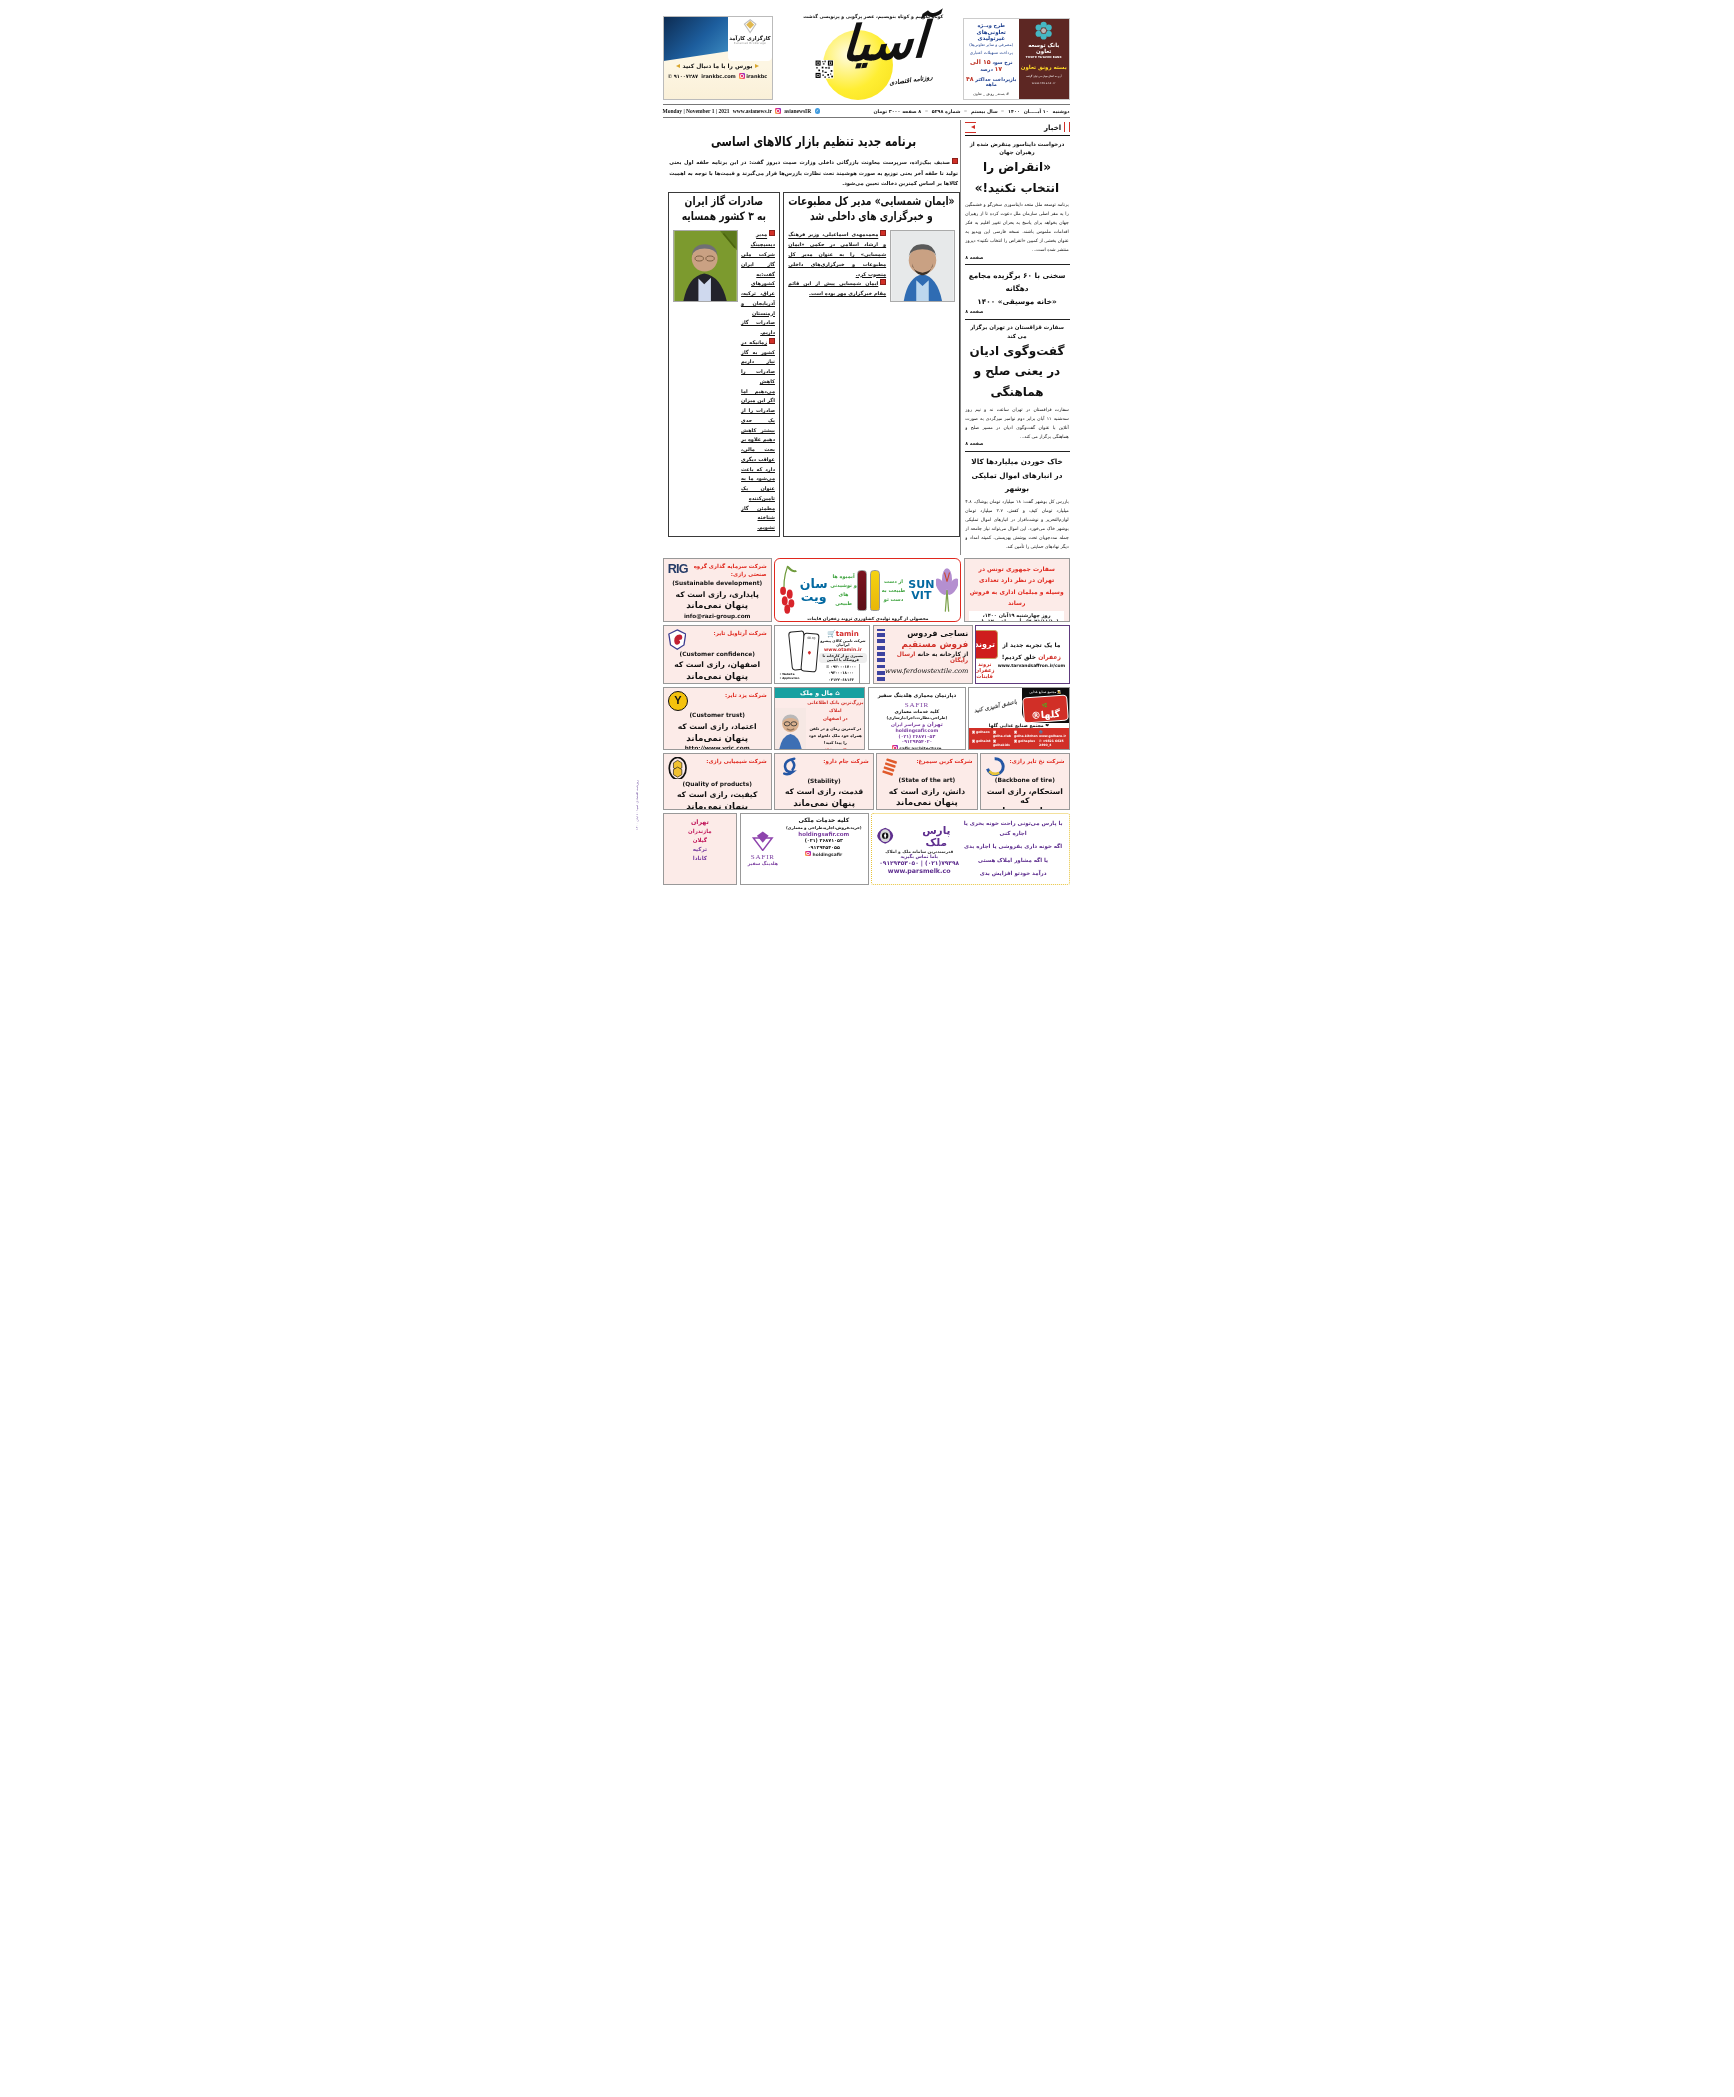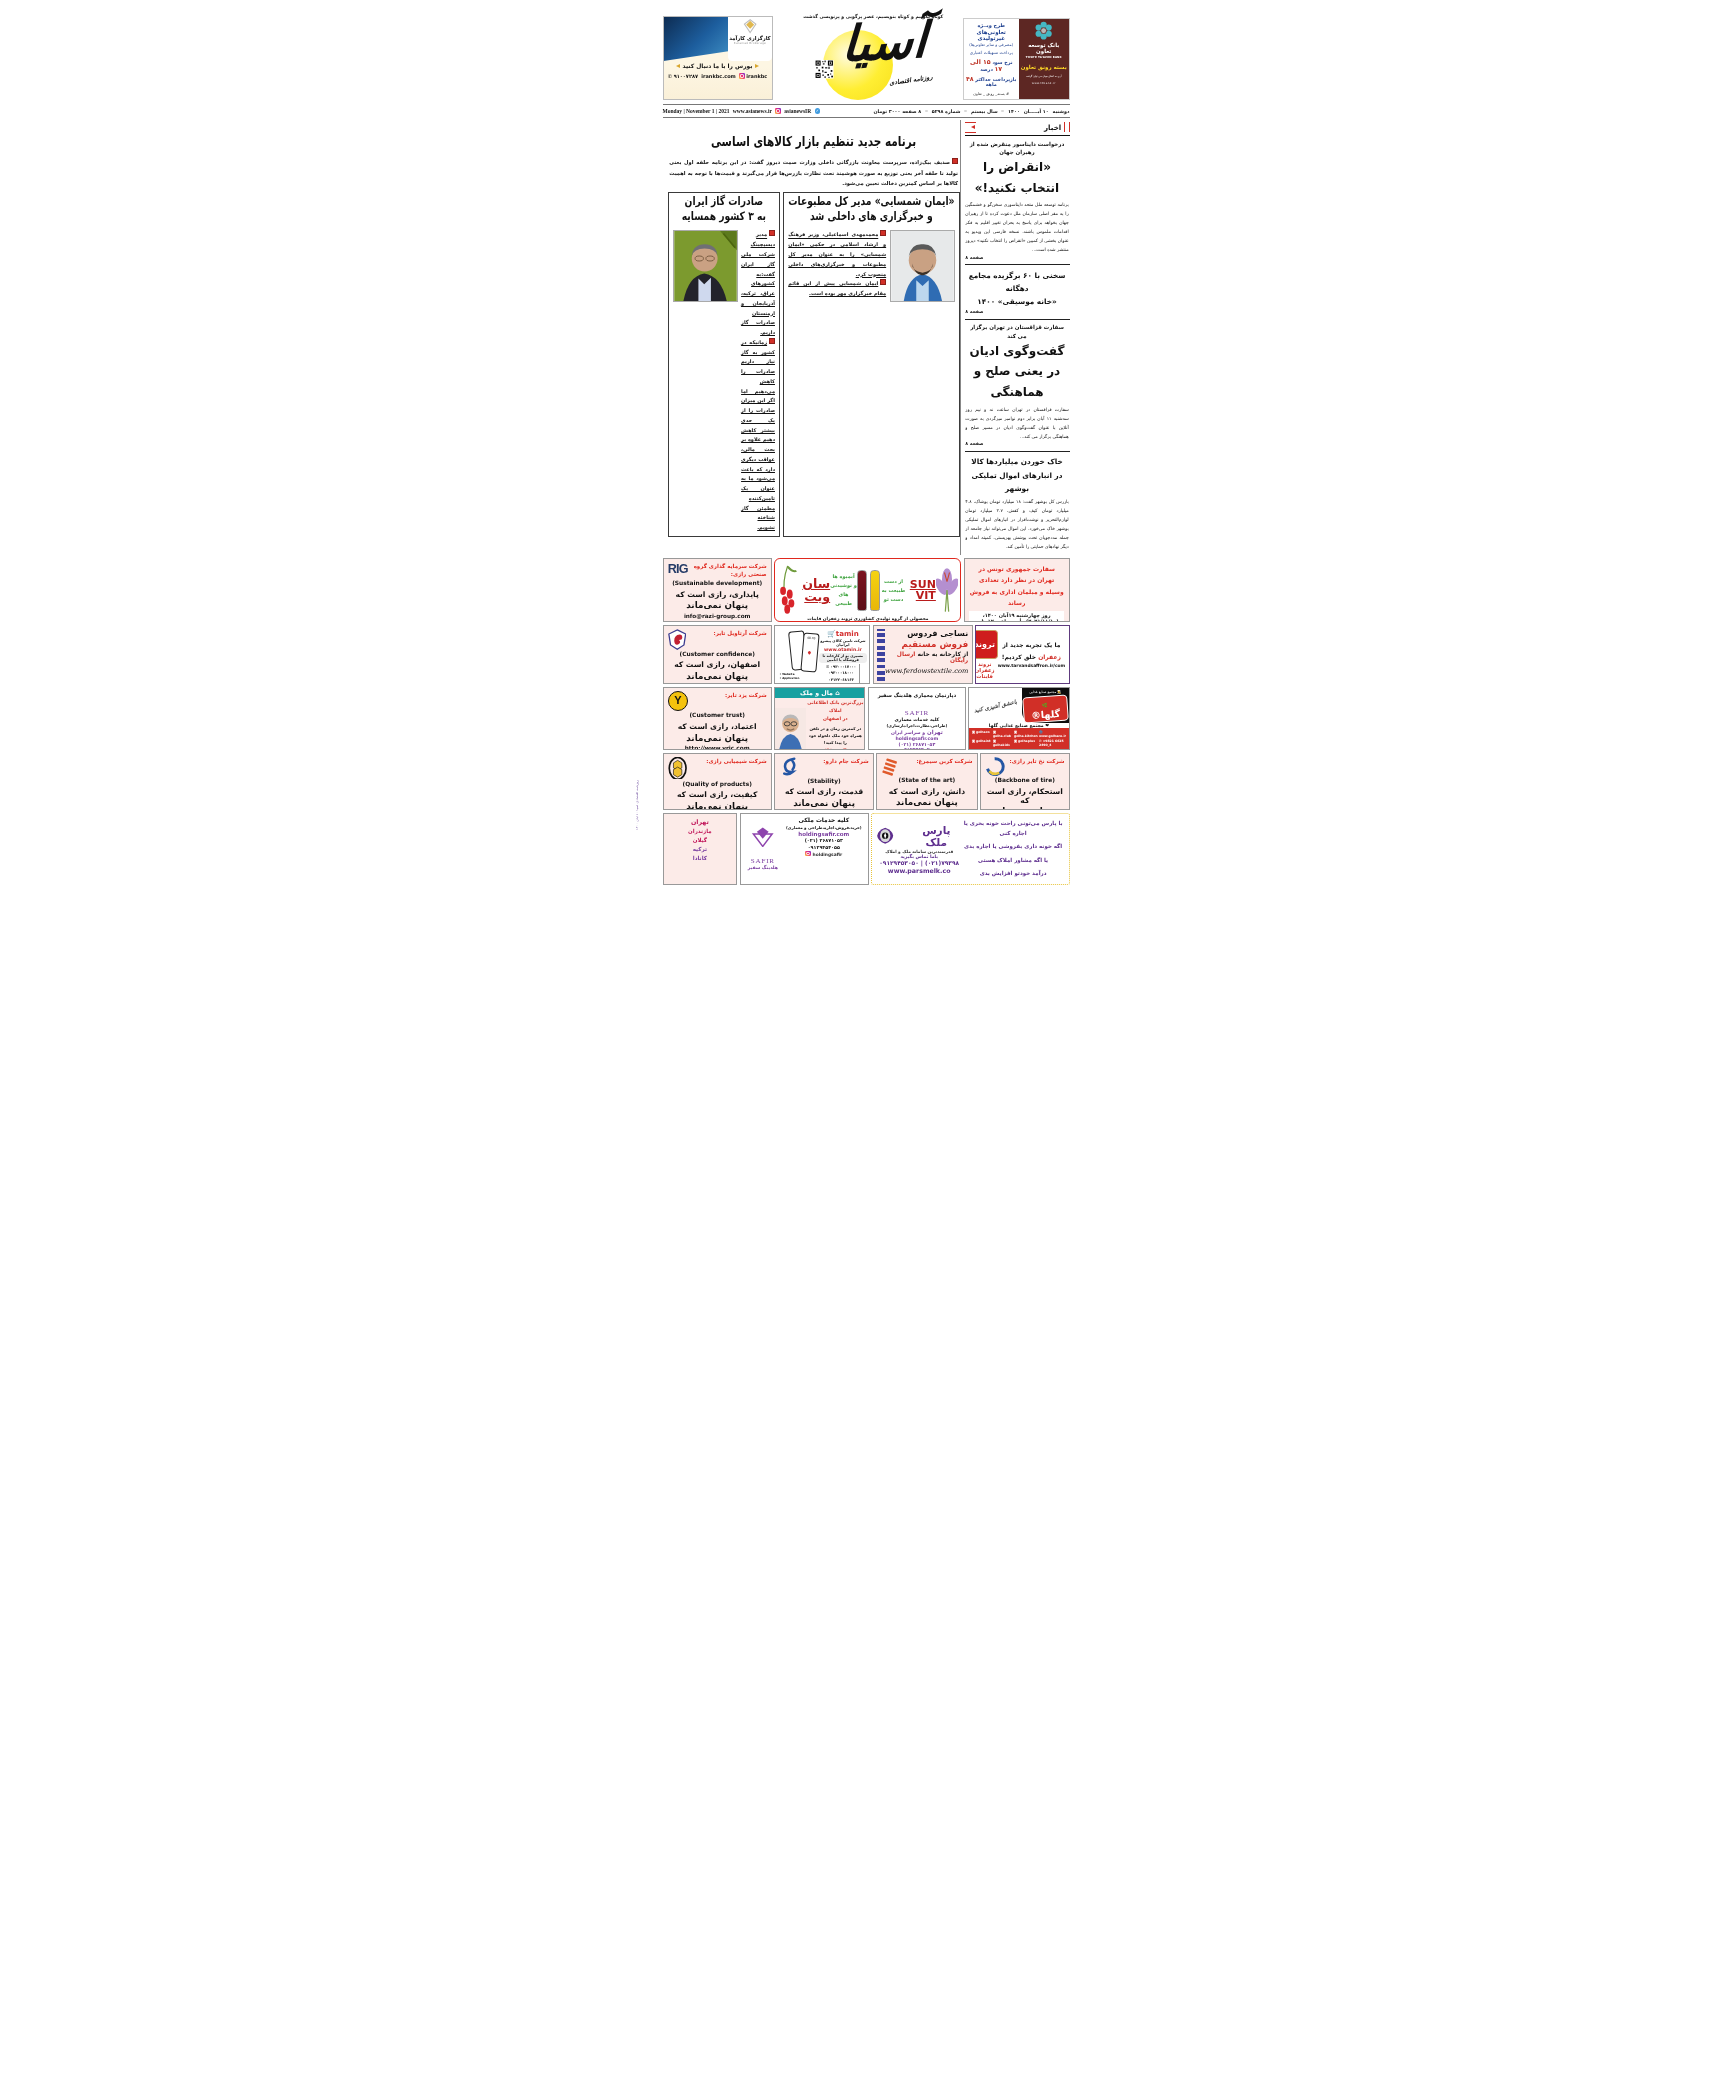--- a/index.html
+++ b/index.html
@@ -95,21 +95,21 @@
   .rz{padding:2.5px 4.2px;text-align:center;}
   .rz-head{display:flex;align-items:flex-start;justify-content:space-between;gap:1.7px;}
   .rz-co{color:#e0281e;font-size:5.5px;font-weight:900;line-height:1.55;text-align:right;flex:1;}
   .rz-en{font-size:5.9px;font-weight:bold;margin-top:1.3px;}
   .rz-k1{font-size:7.6px;font-weight:900;margin-top:3.4px;}
   .rz-k2{font-size:8.8px;font-weight:900;margin-top:1.7px;}
   .rz-url{font-size:5.7px;font-weight:bold;margin-top:2.9px;}
   .riglogo{font-size:12.6px;font-weight:900;color:#243a66;letter-spacing:-0.8px;font-family:"Liberation Sans",sans-serif;}
   
   .sunvit{background:#fff;border:1.3px solid #e0281e;border-radius:5.9px;display:flex;align-items:stretch;padding:1.7px 2.5px;direction:rtl;}
-  .sv-big{color:#b91c1c;font-weight:900;font-size:11px;line-height:1.05;text-shadow:0 0 0.8px #fff;align-self:center;text-decoration:underline;}
+  .sv-big{color:#0369a1;font-weight:900;font-size:11px;line-height:1.05;text-shadow:0 0 0.8px #fff;align-self:center;text-align:center;}
   .sv-green{color:#3ca23c;font-weight:900;font-size:5px;line-height:1.8;align-self:center;text-align:center;}
   .sv-bottles{display:flex;gap:2.5px;align-self:center;}
   .bottle{width:8.4px;height:39px;border-radius:3.8px 3.8px 2.5px 2.5px;border:0.4px solid #999;}
   .sv-foot{position:absolute;bottom:0.8px;right:0;left:0;text-align:center;font-size:4.4px;font-weight:900;}
   .saffron{align-self:center;}
   .berries{align-self:center;}
   
   .tun{padding:3.4px 4.2px;text-align:center;}
   .tun-t{color:#e0281e;font-size:6px;font-weight:900;line-height:1.9;}
   .tun-d{background:#fff;font-size:5px;font-weight:900;margin:2.5px 0;padding:1.3px 0.8px;}
@@ -155,21 +155,21 @@
   .mal-body{display:flex;direction:rtl;flex:1;}
   .mal-tx{flex:1;text-align:center;padding:1.7px 0.8px;}
   .mal-t1{color:#d12f27;font-size:4.6px;font-weight:900;line-height:1.7;}
   .mal-b{font-size:4px;font-weight:bold;line-height:1.8;margin-top:1.7px;}
   .mal-cta{font-size:4.2px;font-weight:900;margin-top:1.7px;}
   .mal-cta b{color:#d12f27;}
   .mal-man{width:31px;position:relative;}
   
   .saf{background:#fff;padding:2.5px;text-align:center;display:flex;flex-direction:column;gap:0.8px;}
   .saf-k{font-size:5.2px;font-weight:900;line-height:1.6;}
-  .saf-brand{color:#7b3fa0;font-family:"Liberation Serif",serif;font-size:7.1px;letter-spacing:0.8px;margin-top:8px;}
+  .saf-brand{color:#7b3fa0;font-family:"Liberation Serif",serif;font-size:7.1px;letter-spacing:0.8px;}
   .saf-s{font-size:4.6px;font-weight:900;}
   .saf-s2{font-size:4px;font-weight:bold;}
   .saf-city{color:#7b3fa0;font-size:5.5px;font-weight:900;}
   .saf-p{color:#7b3fa0;font-size:4.6px;font-weight:900;direction:ltr;}
   .saf-i{font-size:4.4px;font-weight:900;direction:ltr;color:#333;}
   
   .gol{background:#fff;padding:0;display:flex;flex-direction:column;}
   .gol-top{flex:1;display:flex;direction:rtl;}
   .gol-script{flex:1;font-size:5.5px;font-weight:900;font-style:italic;color:#444;display:flex;align-items:center;justify-content:center;transform:rotate(-12deg);}
   .gol-black{width:45%;background:#0d0d0d;border-radius:0 0 0 11px;color:#fff;text-align:center;padding:1.7px 0.8px;}

